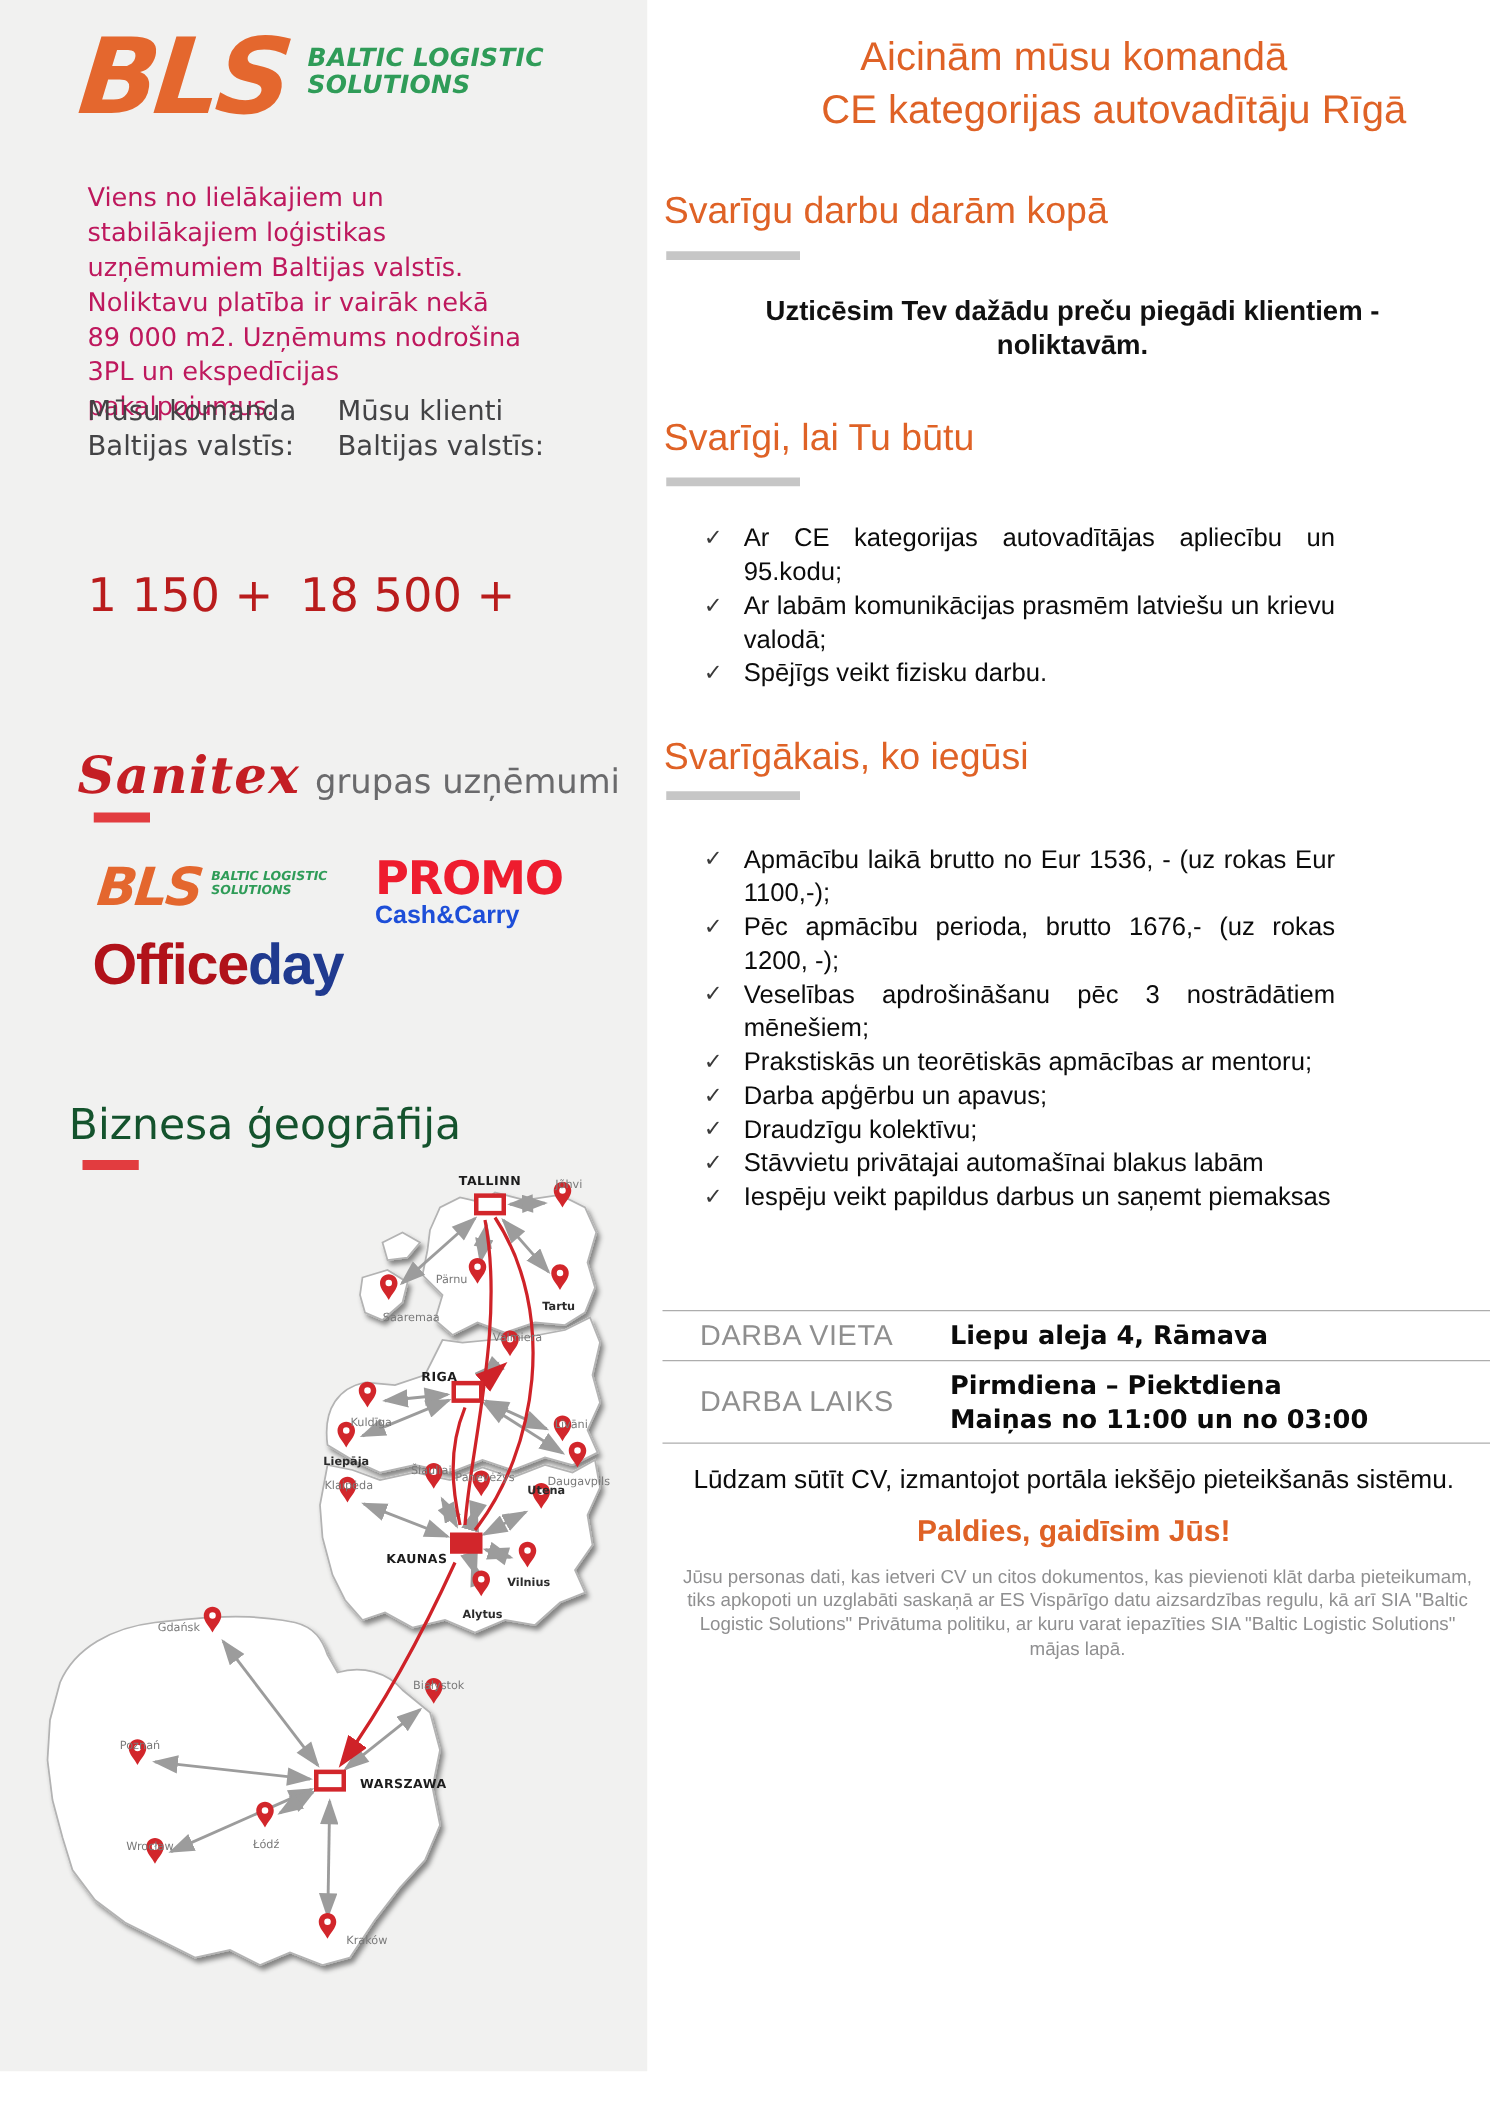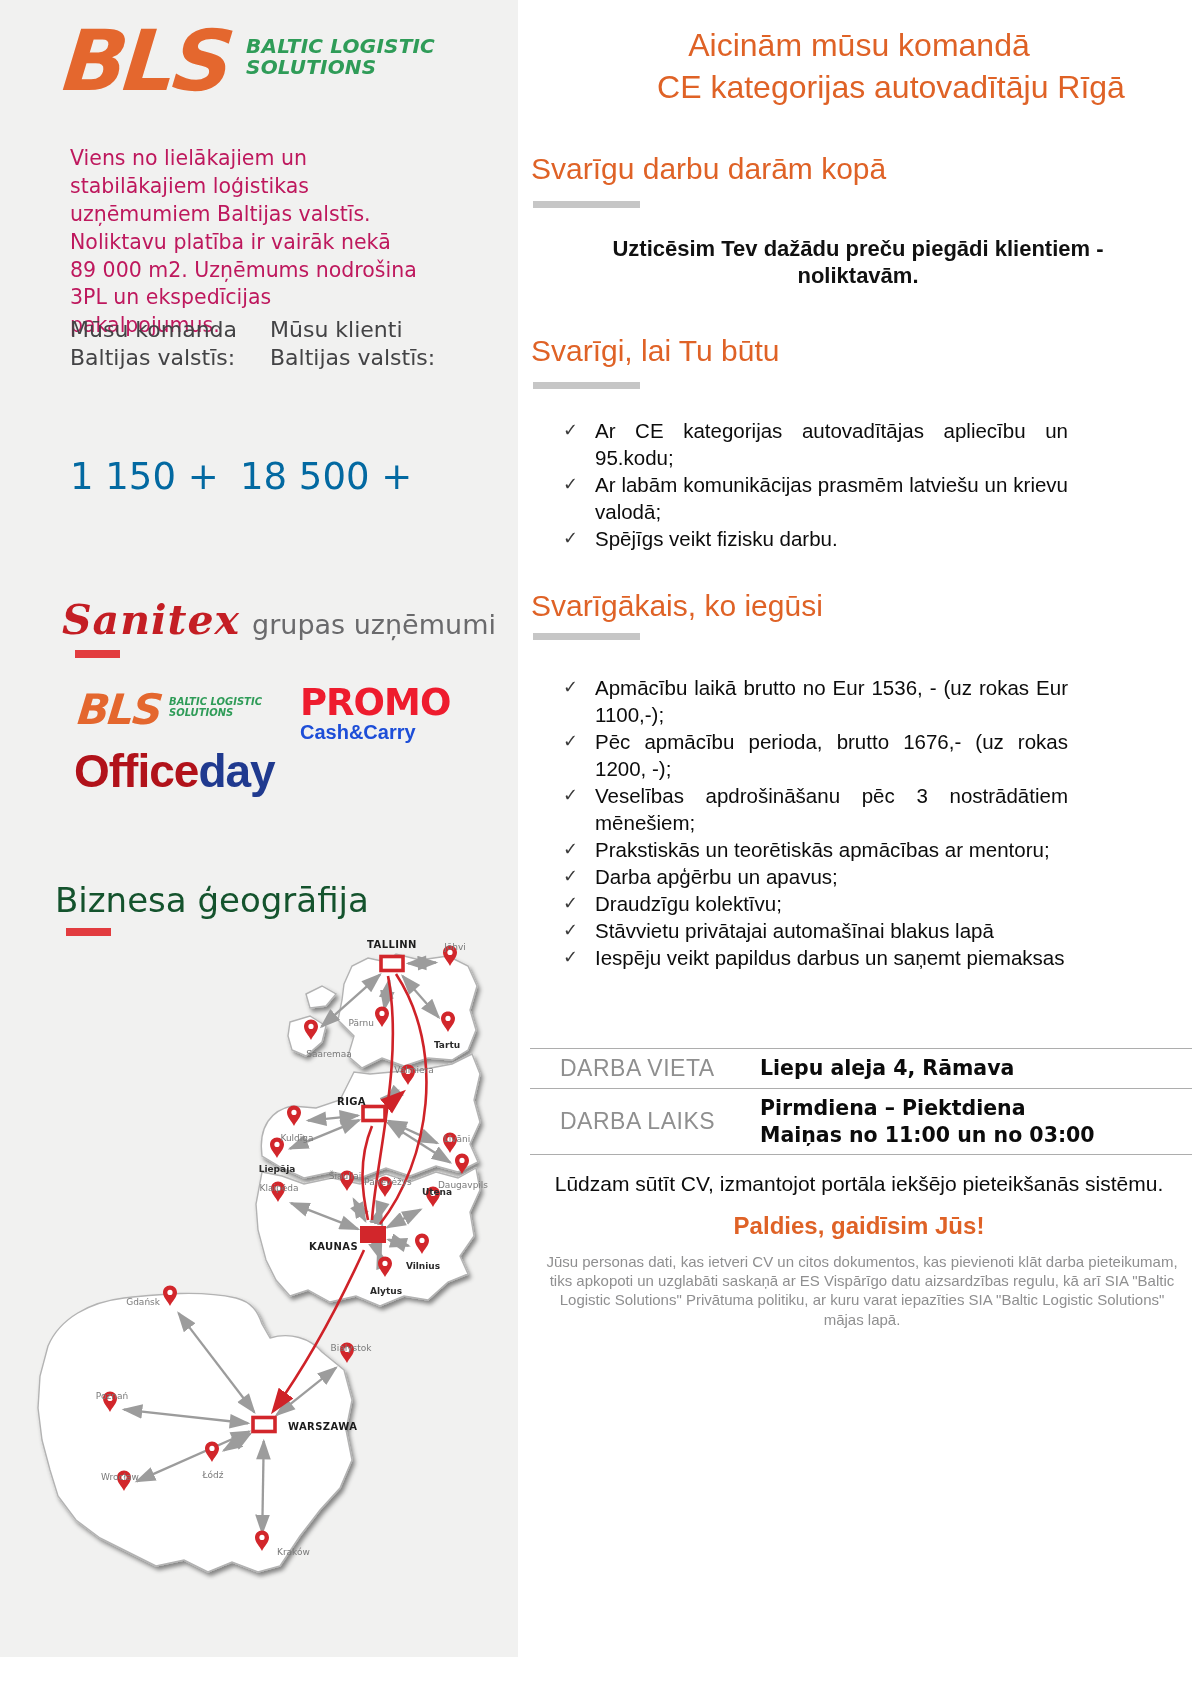--- a/index.html
+++ b/index.html
@@ -18,21 +18,21 @@
   }
   .bls-green { margin-left:16px; margin-top:10px; color:#2f9c58; font-weight:bold; font-style:italic;
     font-size:20px; line-height:1.05; letter-spacing:0.2px; }
   .about { position:absolute; left:70px; top:145px; width:352px; font-size:20.5px; line-height:1.36; color:#be185d; }
   .stat-labels { position:absolute; left:70px; top:316px; display:flex; }
   .stat-labels .col1 { width:200px; }
   .stat-labels .col2 { width:170px; }
   .stat-labels div { font-size:22px; line-height:1.28; color:#434345; }
   .stat-values { position:absolute; left:70px; top:455px; display:flex; }
   .stat-values .col1 { width:170px; }
-  .stat-values div { font-size:37px; color:#0369a1; }
+  .stat-values div { font-size:37px; color:#b91c1c; }
   .sanitex-row { position:absolute; left:62px; top:596px; display:flex; align-items:baseline; }
   .sanitex { font-family:"DejaVu Serif", serif; font-weight:bold; font-style:italic; font-size:41px; color:#c41e24; letter-spacing:1px;text-align:center; }
   .sanitex-suffix { margin-left:12px; font-size:27px; color:#6a6a6c; }
   .redbar { position:absolute; background:#e23c3f; height:8px; width:45px; }
   .bar-sanitex { left:75px; top:650px; }
   .brands-row { position:absolute; left:78px; top:684px; width:400px; }
   .bls-mini { position:absolute; left:0; top:8px; display:flex; }
   .bls-mini .w { font-size:42px; font-weight:bold; font-style:italic; color:#e4672e; line-height:0.85; letter-spacing:-2px; transform:skewX(-6deg); }
   .bls-mini .g { margin-left:8px; margin-top:4px; color:#2f9c58; font-weight:bold; font-style:italic; font-size:10px; line-height:1.1; }
   .promo { position:absolute; left:222px; top:0; }
@@ -368,21 +368,21 @@
         <span class="check-text">Darba apģērbu un apavus;</span>
       </div>
 
       <div class="check-item">
         <span class="check">✓</span>
         <span class="check-text">Draudzīgu kolektīvu;</span>
       </div>
 
       <div class="check-item">
         <span class="check">✓</span>
-        <span class="check-text">Stāvvietu privātajai automašīnai blakus lapā</span>
+        <span class="check-text">Stāvvietu privātajai automašīnai blakus labām</span>
       </div>
 
       <div class="check-item">
         <span class="check">✓</span>
         <span class="check-text">Iespēju veikt papildus darbus un saņemt piemaksas</span>
       </div>
     </div>
 
   <div class="details-table">
 

